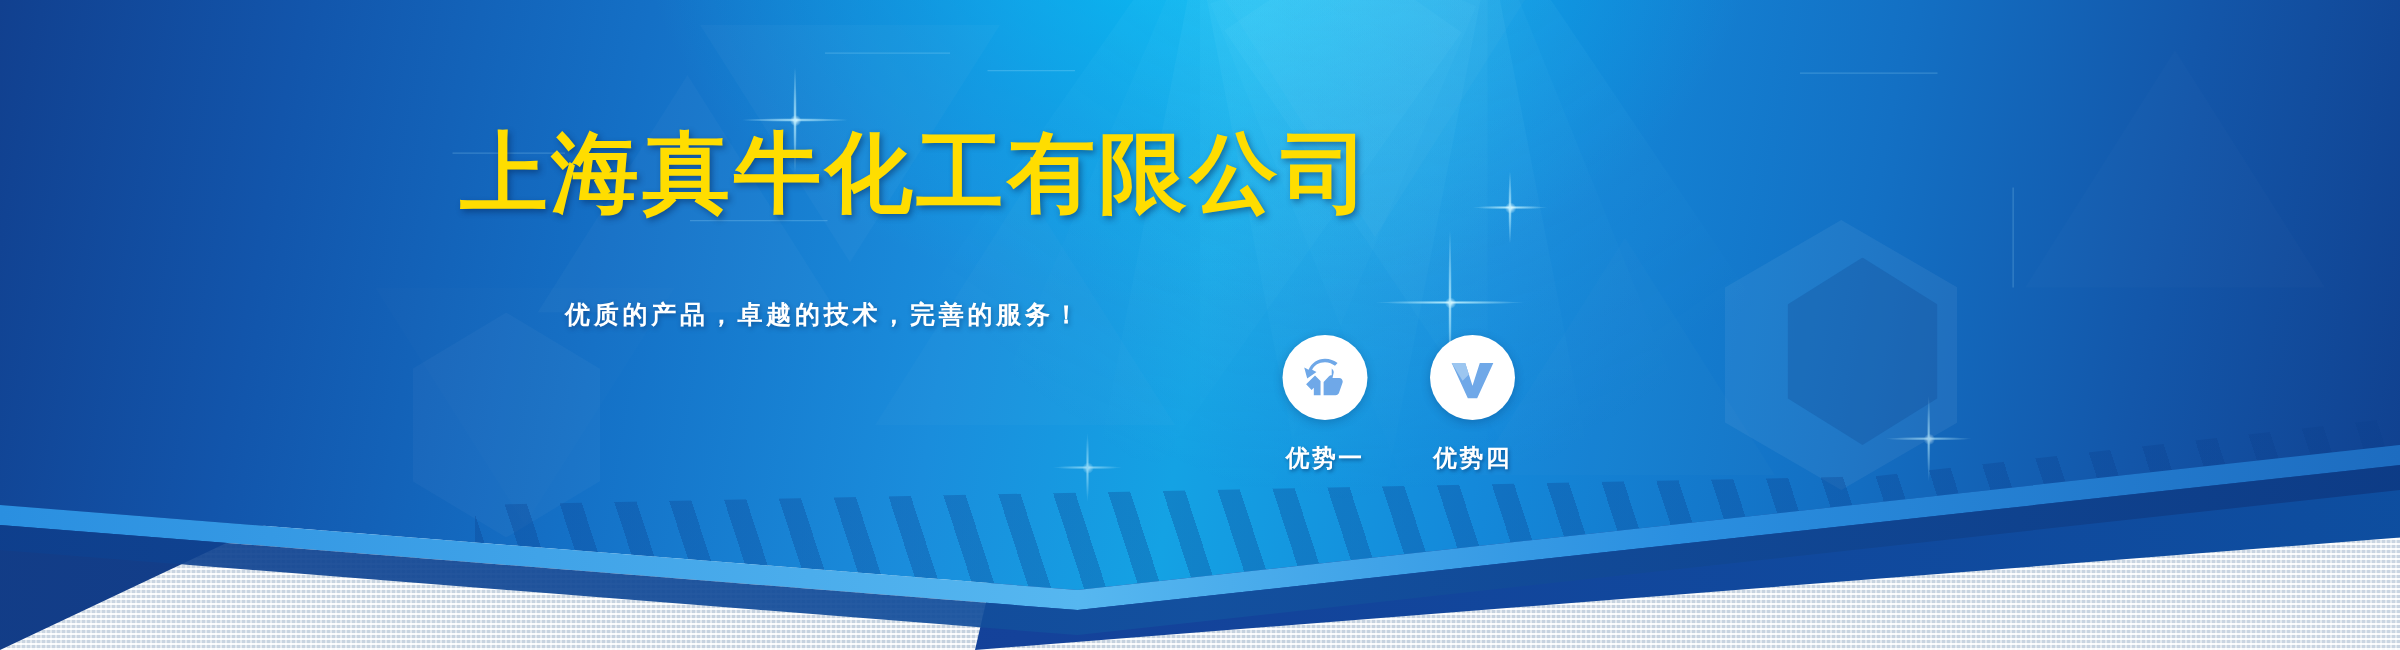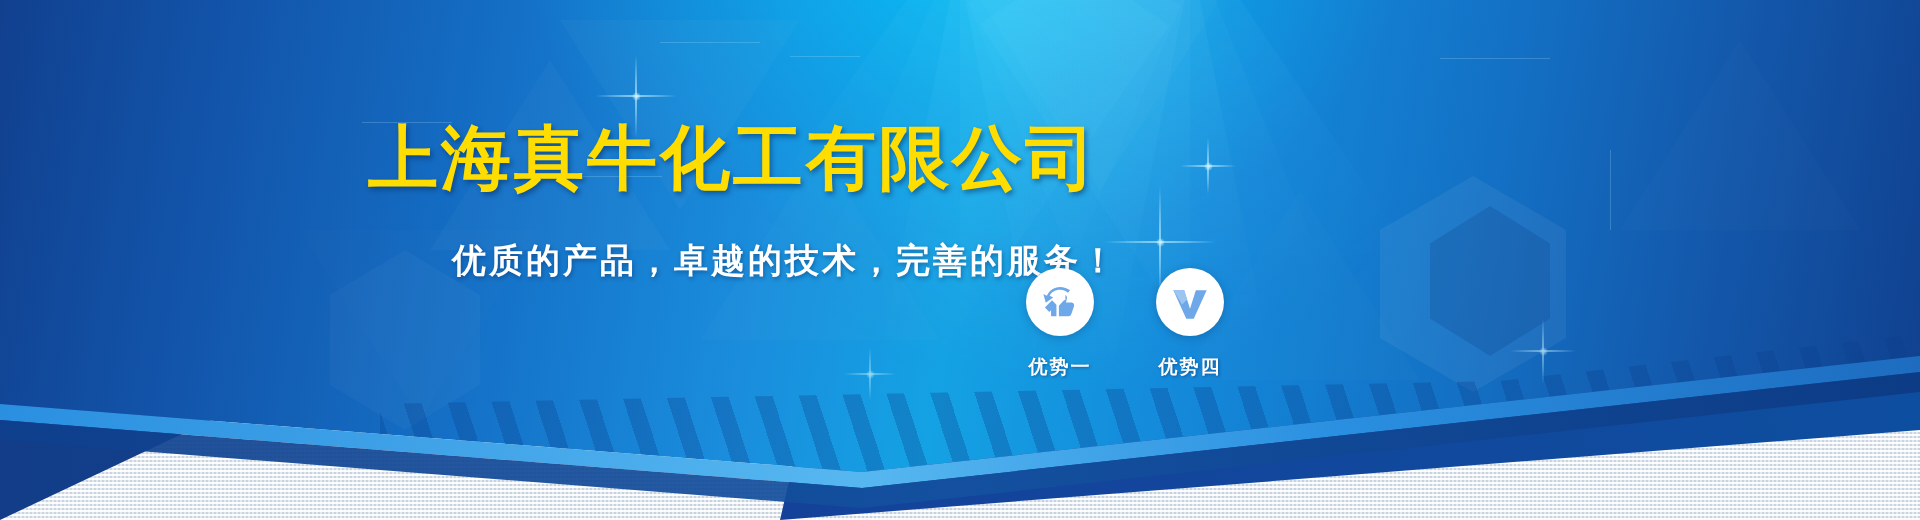--- a/index.html
+++ b/index.html
@@ -158,42 +158,41 @@
   .title {
     position: absolute;
     left: 368px;
     top: 92px;
     font-size: 70px;
     font-weight: 700;
     letter-spacing: 3px;
     color: #ffdd00;
     text-shadow: 2px 3px 5px rgba(0,30,80,.45);
     white-space: nowrap;
-    margin-top: 20px;
   }
   .subtitle {
     position: absolute;
     left: 452px;
     top: 238px;
-    font-size: 34px;
+    font-size: 20px;
     font-weight: 700;
     letter-spacing: 3px;
     color: #ffffff;
     text-shadow: 1px 2px 4px rgba(0,30,80,.40);
     white-space: nowrap;
   }
 
   
   .advantages {
     position: absolute;
     left: 1016px;
     top: 268px;
     display: flex;
     align-items: center;
-    gap: 42px;
+    gap: 30px;
   }
   .adv-item {
     width: 88px;
     display: flex;
     flex-direction: column;
     align-items: center;
   }
   .adv-circle {
     width: 68px;
     height: 68px;

